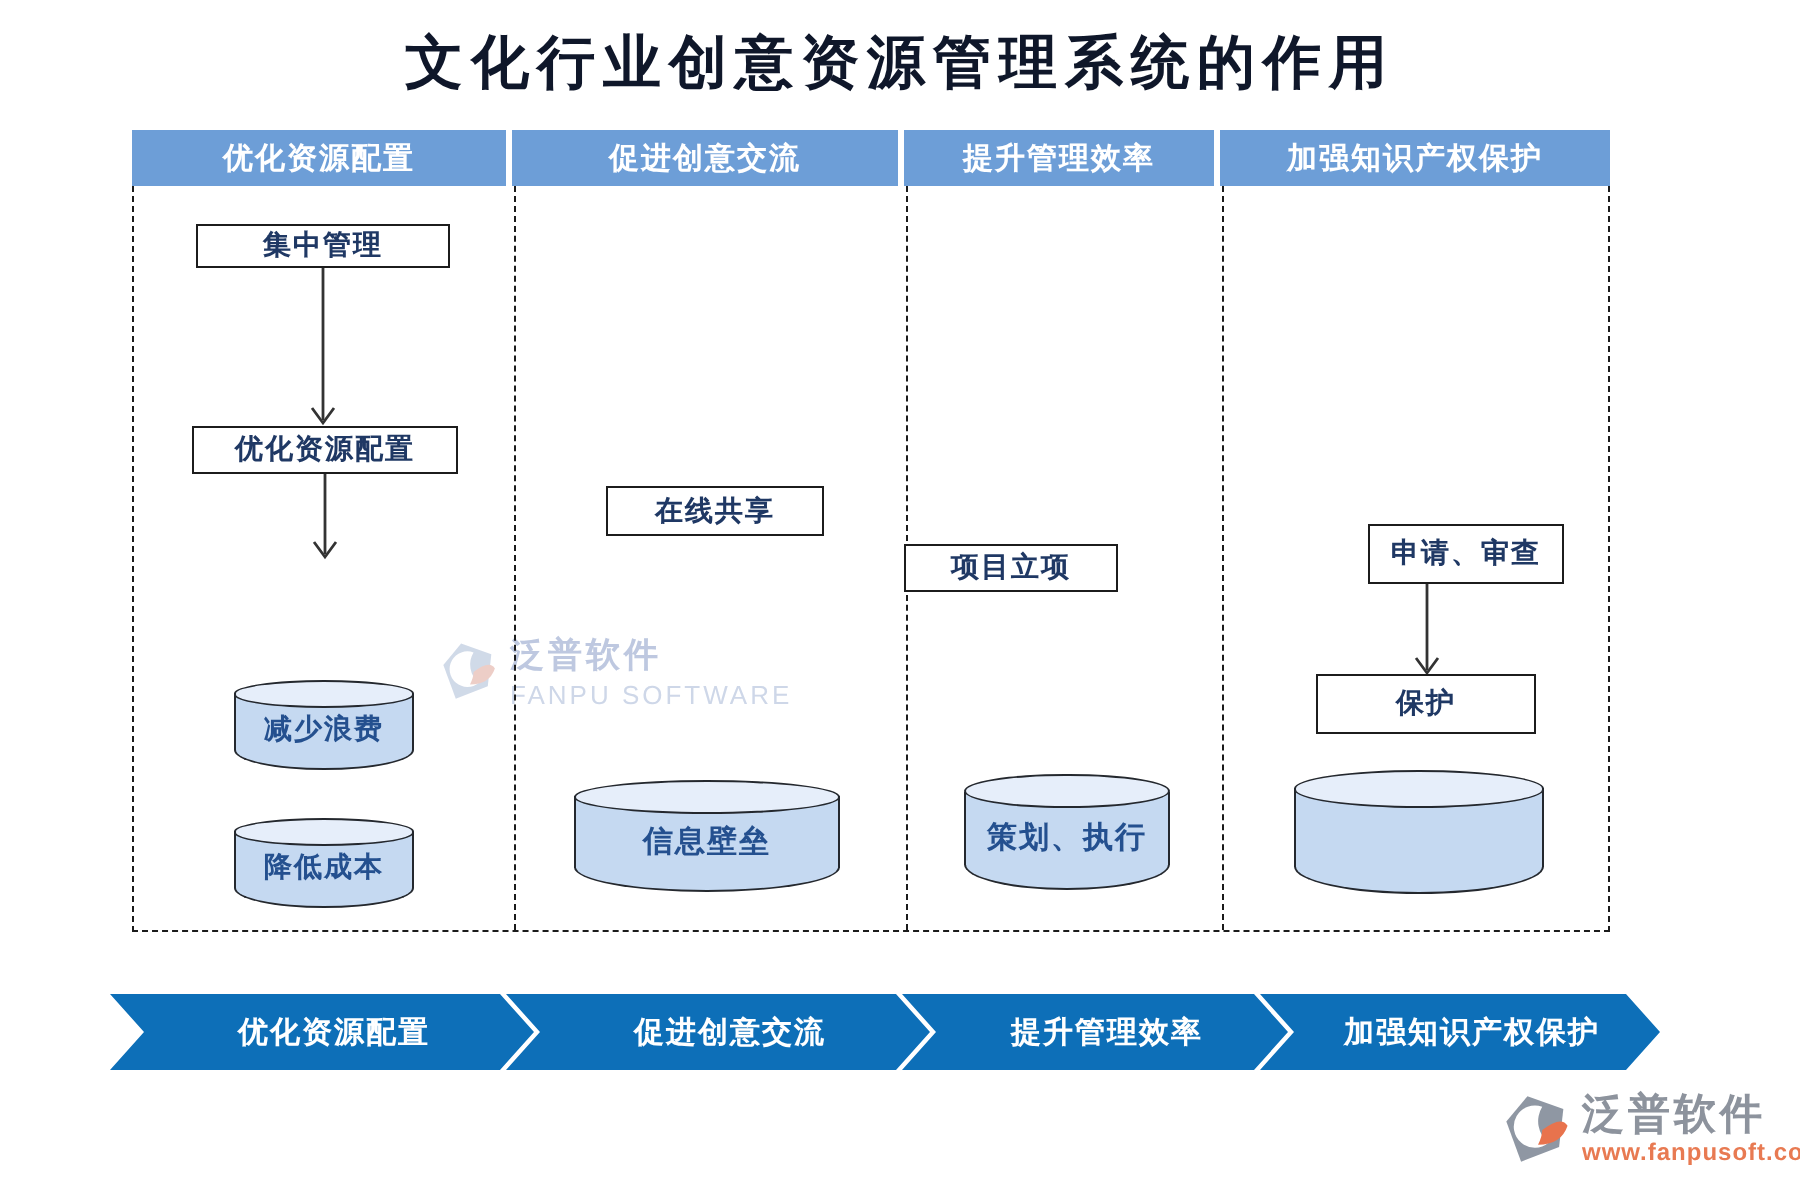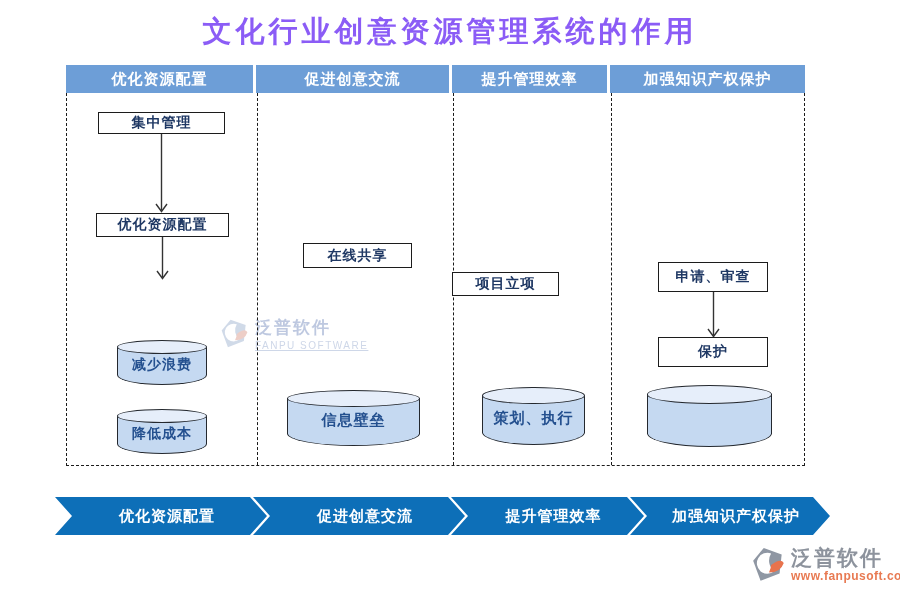--- a/index.html
+++ b/index.html
@@ -3,21 +3,21 @@
 <meta charset="utf-8">
 <style>
   * { margin:0; padding:0; box-sizing:border-box; }
   html,body { background:#fff; }
   .page {
     position:relative; width:900px; height:600px; background:#ffffff;
     font-family:"Liberation Sans", sans-serif; overflow:hidden;
   }
   .title {
     position:absolute; top:12px; left:0; right:0;
-    text-align:center; font-size:29px; font-weight:bold; color:#8b5cf6;
+    text-align:center; font-size:29px; font-weight:bold; color:#0f172a;
     letter-spacing:4px; font-family:"Liberation Serif", serif;
   }
   .col-header {
     position:absolute; top:65px; height:28px; background:#6D9ED7;
     color:#fff; font-weight:bold; font-size:15px; letter-spacing:1px;
     display:flex; align-items:center; justify-content:center;
   }
   .canvas {
     position:absolute; left:66px; top:93px; width:739px; height:373px;
     border-left:1.5px dashed #1b1b1b; border-right:1.5px dashed #1b1b1b;
@@ -52,21 +52,21 @@
     position:absolute; top:497px; height:38px; background:#0D6FB8;
     color:#fff; font-weight:bold; font-size:15px; letter-spacing:1px;
     display:flex; align-items:center; justify-content:center; padding-left:12px;
     clip-path:polygon(0 0, calc(100% - 17px) 0, 100% 50%, calc(100% - 17px) 100%, 0 100%, 17px 50%);
   }
   .watermark {
     position:absolute; left:219px; top:316px; display:flex; align-items:center;
     gap:4px; opacity:.9; z-index:1;
   }
   .wm-brand { font-size:17px; font-weight:bold; color:#b7c3dd; letter-spacing:2px; }
-  .wm-sub { font-size:10px; color:#c9d3e6; letter-spacing:1.5px; margin-top:1px;text-decoration:underline; }
+  .wm-sub { font-size:13px; color:#c9d3e6; letter-spacing:1.5px; margin-top:1px; }
   .footer-logo {
     position:absolute; left:750px; top:546px; display:flex; align-items:flex-start;
     gap:3px; z-index:3;
   }
   .fl-brand { font-size:21px; font-weight:bold; color:#8d939d; letter-spacing:2px; line-height:1.1; }
   .fl-url { font-size:12px; font-weight:bold; color:#E87A52; letter-spacing:.5px; margin-top:0px; }
 </style>
 </head>
 <body>
 
@@ -126,21 +126,21 @@
     <div class="cyl-label">信息壁垒</div>
   </div>
 
   <div class="fbox" style="left:452px;top:272px;width:107px;height:24px">项目立项</div>
   <div class="cylinder" style="left:482px;top:387px;width:103px;height:58px">
     <div class="cyl-top"></div>
     <div class="cyl-body"></div>
     <div class="cyl-label">策划、执行</div>
   </div>
 
-  <div class="fbox" style="left:658px;top:262px;width:110px;height:30px">申请、审查</div>
+  <div class="fbox" style="left:684px;top:262px;width:98px;height:30px">申请、审查</div>
   <svg class="arrow" style="left:706px;top:292px" width="15" height="46">
     <line x1="7.5" y1="0" x2="7.5" y2="43" stroke="#333" stroke-width="1.4"></line>
     <polyline points="2,37 7.5,44.5 13,37" fill="none" stroke="#333" stroke-width="1.4"></polyline>
   </svg>
   <div class="fbox" style="left:658px;top:337px;width:110px;height:30px">保护</div>
   <div class="cylinder" style="left:647px;top:385px;width:125px;height:62px">
     <div class="cyl-top"></div>
     <div class="cyl-body"></div>
   </div>
 

